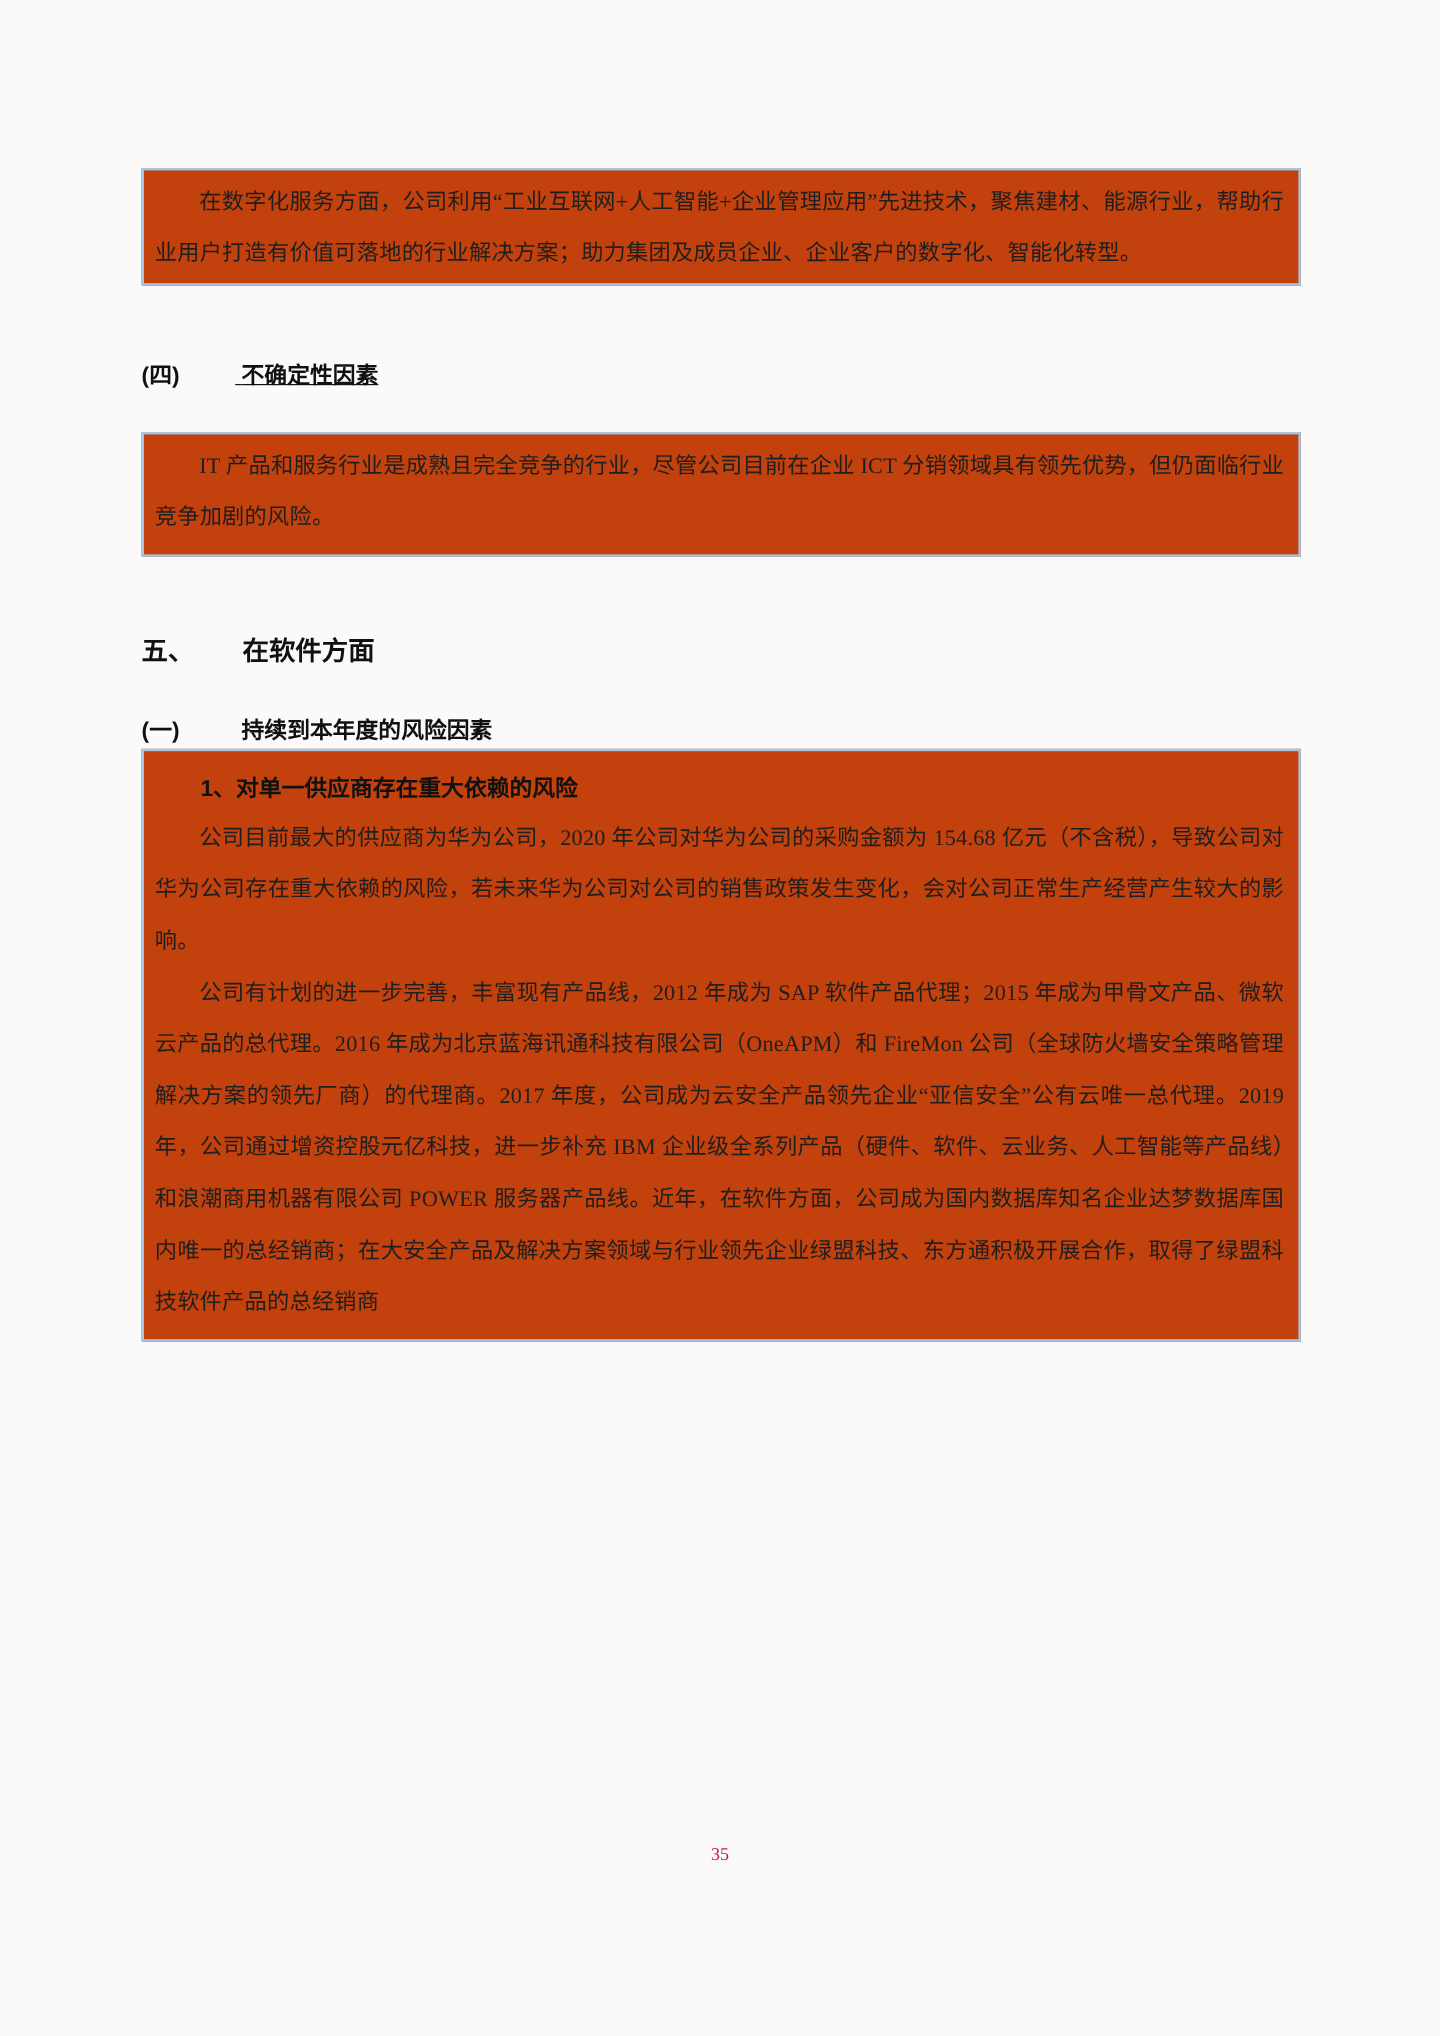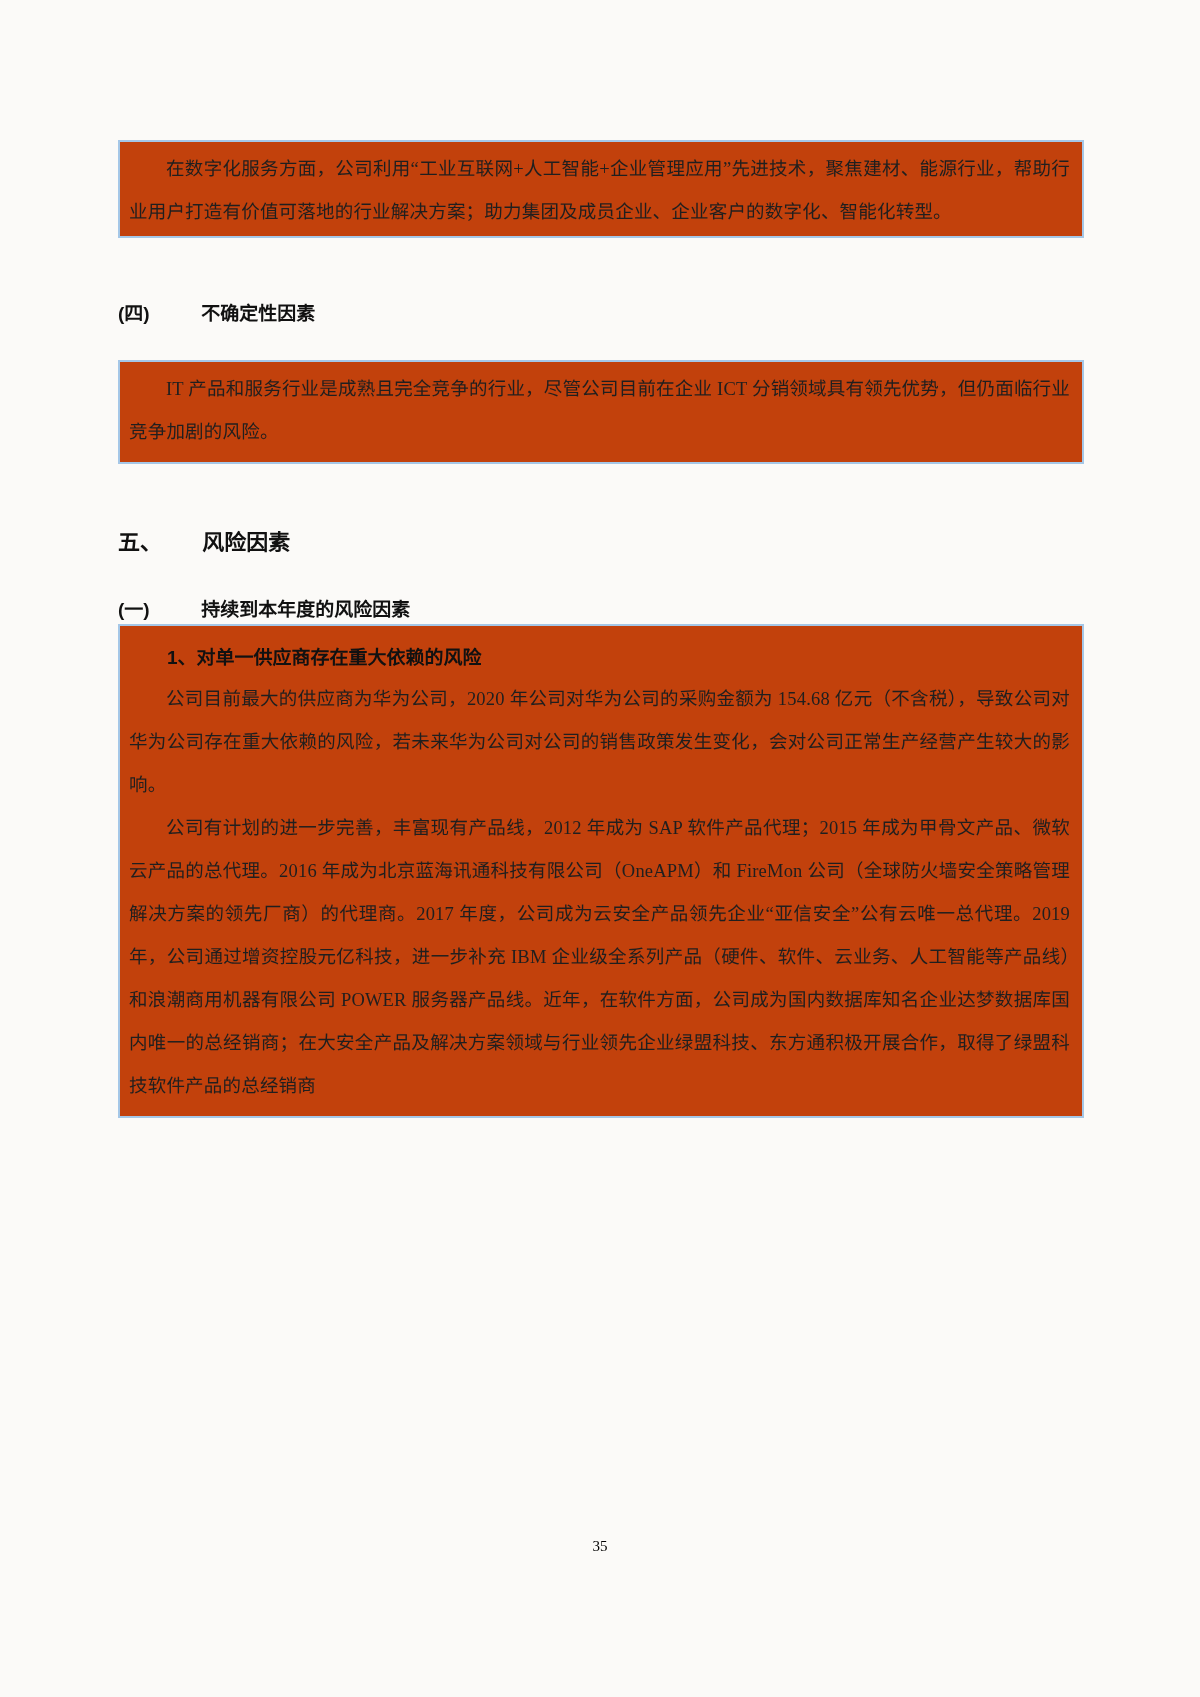--- a/index.html
+++ b/index.html
@@ -55,33 +55,33 @@
   .h-sub .h-num{display:inline-block;min-width:78px;}
   .h-main{
     margin:0;
     font-family:"Liberation Sans","DejaVu Sans",sans-serif;
     font-weight:bold;
     font-size:22px;
     line-height:30px;
     color:#111;
   }
   .h-main .h-num{display:inline-block;min-width:78px;}
-  .mt-h4{margin-top:62px;}
+  .mt-h4{margin-top:62px;text-decoration:underline;}
   .mt-box2{margin-top:32px;}
   .mt-h5{margin-top:64px;}
   .mt-sub1{margin-top:38px;}
   .mt-box3{}
   .risk-box .para.follow{margin-top:0;}
   .page-number{
     position:absolute;
     left:0;right:0;
     top:1538px;
     text-align:center;
     font-size:15px;
-    color:#000000;
+    color:#be185d;
   }
 </style>
 </head>
 <body>
 
 <div class="content">
 
   <div class="box intro-box">
     <p class="para">在数字化服务方面，公司利用“工业互联网+人工智能+企业管理应用”先进技术，聚焦建材、能源行业，帮助行业用户打造有价值可落地的行业解决方案；助力集团及成员企业、企业客户的数字化、智能化转型。</p>
   </div>
@@ -90,21 +90,21 @@
     <span class="h-num">(四)</span>
     <span class="h-title">不确定性因素</span>
   </h3>
 
   <div class="box mt-box2">
     <p class="para">IT 产品和服务行业是成熟且完全竞争的行业，尽管公司目前在企业 ICT 分销领域具有领先优势，但仍面临行业竞争加剧的风险。</p>
   </div>
 
   <h2 class="h-main mt-h5">
     <span class="h-num">五、</span>
-    <span class="h-title">风险因素</span>
+    <span class="h-title">在软件方面</span>
   </h2>
 
   <h3 class="h-sub mt-sub1">
     <span class="h-num">(一)</span>
     <span class="h-title">持续到本年度的风险因素</span>
   </h3>
 
   <div class="box risk-box mt-box3">
     <p class="box-heading">1、对单一供应商存在重大依赖的风险</p>
     <p class="para">公司目前最大的供应商为华为公司，2020 年公司对华为公司的采购金额为 154.68 亿元（不含税），导致公司对华为公司存在重大依赖的风险，若未来华为公司对公司的销售政策发生变化，会对公司正常生产经营产生较大的影响。</p>

